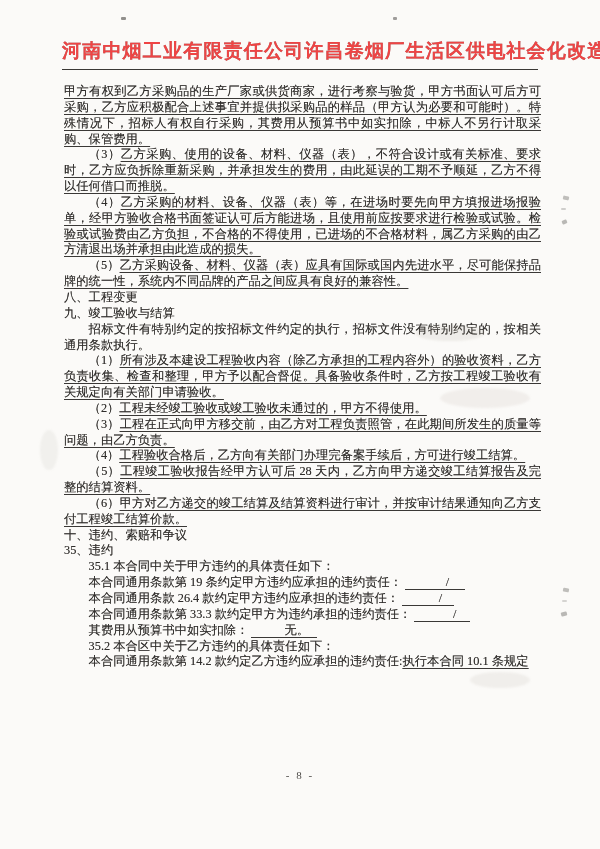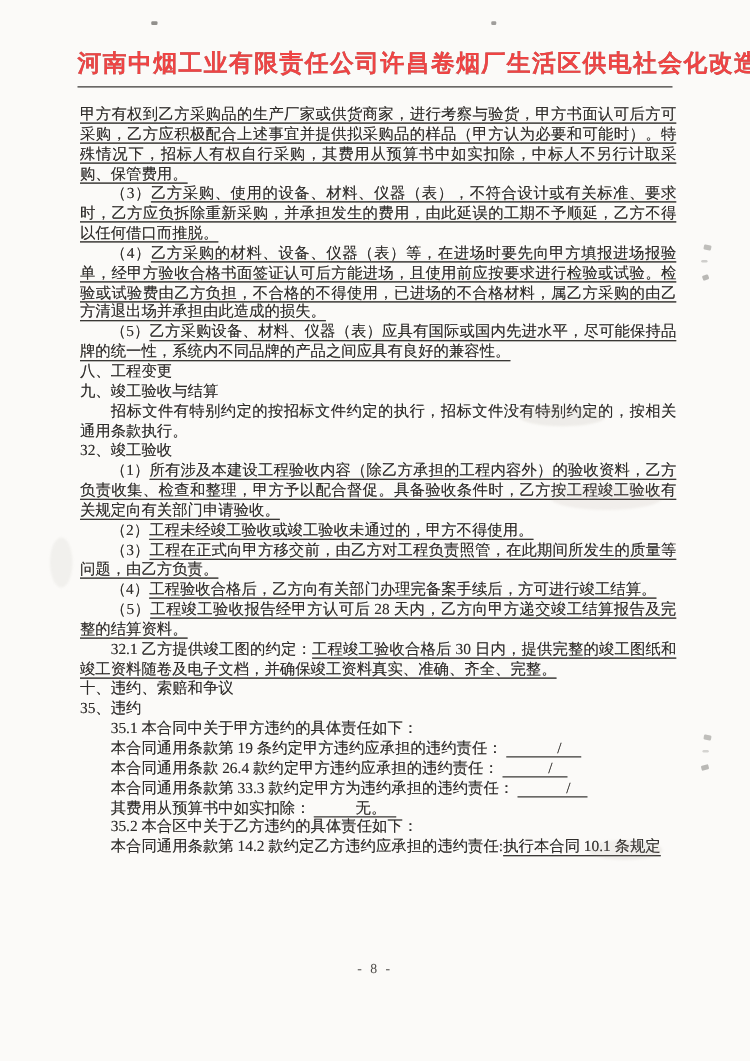--- a/index.html
+++ b/index.html
@@ -66,27 +66,26 @@
   </div>
 
   <div class="doc-body">
       <p class="para"><span class="u">甲方有权到乙方采购品的生产厂家或供货商家，进行考察与验货，甲方书面认可后方可采购，乙方应积极配合上述事宜并提供拟采购品的样品（甲方认为必要和可能时）。特殊情况下，招标人有权自行采购，其费用从预算书中如实扣除，中标人不另行计取采购、保管费用。</span></p>
       <p class="para indent"><span>（3）</span><span class="u">乙方采购、使用的设备、材料、仪器（表），不符合设计或有关标准、要求时，乙方应负拆除重新采购，并承担发生的费用，由此延误的工期不予顺延，乙方不得以任何借口而推脱。</span></p>
       <p class="para indent"><span>（4）</span><span class="u">乙方采购的材料、设备、仪器（表）等，在进场时要先向甲方填报进场报验单，经甲方验收合格书面签证认可后方能进场，且使用前应按要求进行检验或试验。检验或试验费由乙方负担，不合格的不得使用，已进场的不合格材料，属乙方采购的由乙方清退出场并承担由此造成的损失。</span></p>
       <p class="para indent"><span>（5）</span><span class="u">乙方采购设备、材料、仪器（表）应具有国际或国内先进水平，尽可能保持品牌的统一性，系统内不同品牌的产品之间应具有良好的兼容性。</span></p>
       <p class="para"><span>八、工程变更</span></p>
       <p class="para"><span>九、竣工验收与结算</span></p>
       <p class="para indent"><span>招标文件有特别约定的按招标文件约定的执行，招标文件没有特别约定的，按相关通用条款执行。</span></p>
-      <p class="para"><span>32、竣工验收</span></p>
       <p class="para indent"><span>（1）</span><span class="u">所有涉及本建设工程验收内容（除乙方承担的工程内容外）的验收资料，乙方负责收集、检查和整理，甲方予以配合督促。具备验收条件时，乙方按工程竣工验收有关规定向有关部门申请验收。</span></p>
       <p class="para indent"><span>（2）</span><span class="u">工程未经竣工验收或竣工验收未通过的，甲方不得使用。</span></p>
       <p class="para indent"><span>（3）</span><span class="u">工程在正式向甲方移交前，由乙方对工程负责照管，在此期间所发生的质量等问题，由乙方负责。</span></p>
       <p class="para indent"><span>（4）</span><span class="u">工程验收合格后，乙方向有关部门办理完备案手续后，方可进行竣工结算。</span></p>
       <p class="para indent"><span>（5）</span><span class="u">工程竣工验收报告经甲方认可后 28 天内，乙方向甲方递交竣工结算报告及完整的结算资料。</span></p>
-      <p class="para indent"><span>32.1 乙方提供竣工图的约定：</span><span class="u">工程竣工验收合格后 30 日内，提供完整的竣工图纸和竣工资料随卷及电子文档，并确保竣工资料真实、准确、齐全、完整。</span></p>
+      <p class="para indent"><span>（6）</span><span class="u">甲方对乙方递交的竣工结算及结算资料进行审计，并按审计结果通知向乙方支付工程竣工结算价款。</span></p>
       <p class="para"><span>十、违约、索赔和争议</span></p>
       <p class="para"><span>35、违约</span></p>
       <p class="para indent"><span>35.1 本合同中关于甲方违约的具体责任如下：</span></p>
       <p class="para indent"><span>本合同通用条款第 19 条约定甲方违约应承担的违约责任：</span><span class="blank" style="width: 60px;">/</span></p>
       <p class="para indent"><span>本合同通用条款 26.4 款约定甲方违约应承担的违约责任：</span><span class="blank" style="width: 52px;">/</span></p>
       <p class="para indent"><span>本合同通用条款第 33.3 款约定甲方为违约承担的违约责任：</span><span class="blank" style="width: 56px;">/</span></p>
       <p class="para indent"><span>其费用从预算书中如实扣除：</span><span class="blank" style="width: 66px;">无。</span></p>
       <p class="para indent"><span>35.2 本合区中关于乙方违约的具体责任如下：</span></p>
       <p class="para indent"><span>本合同通用条款第 14.2 款约定乙方违约应承担的违约责任:</span><span class="u">执行本合同 10.1 条规定</span></p>
     </div>

